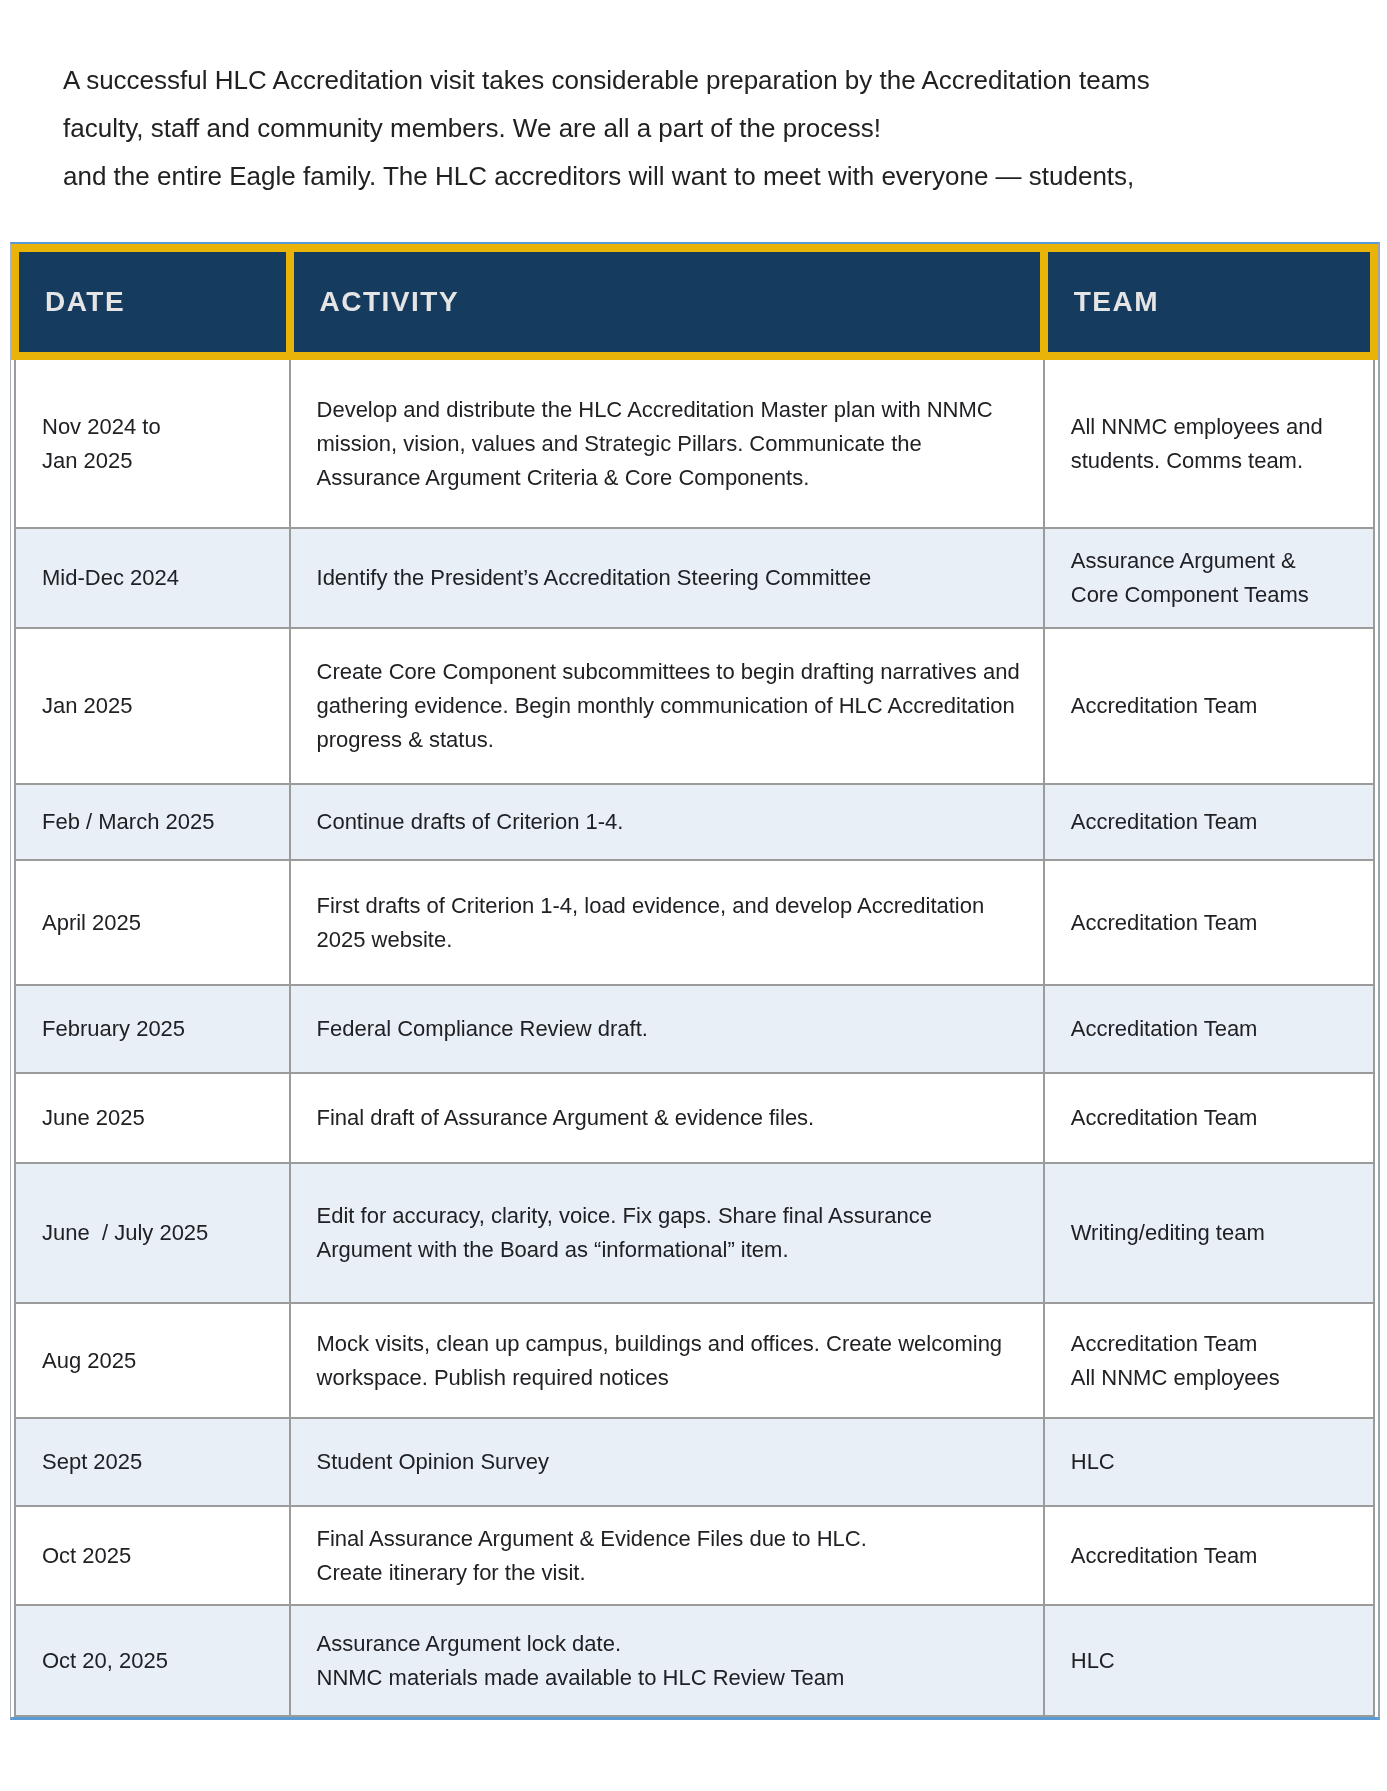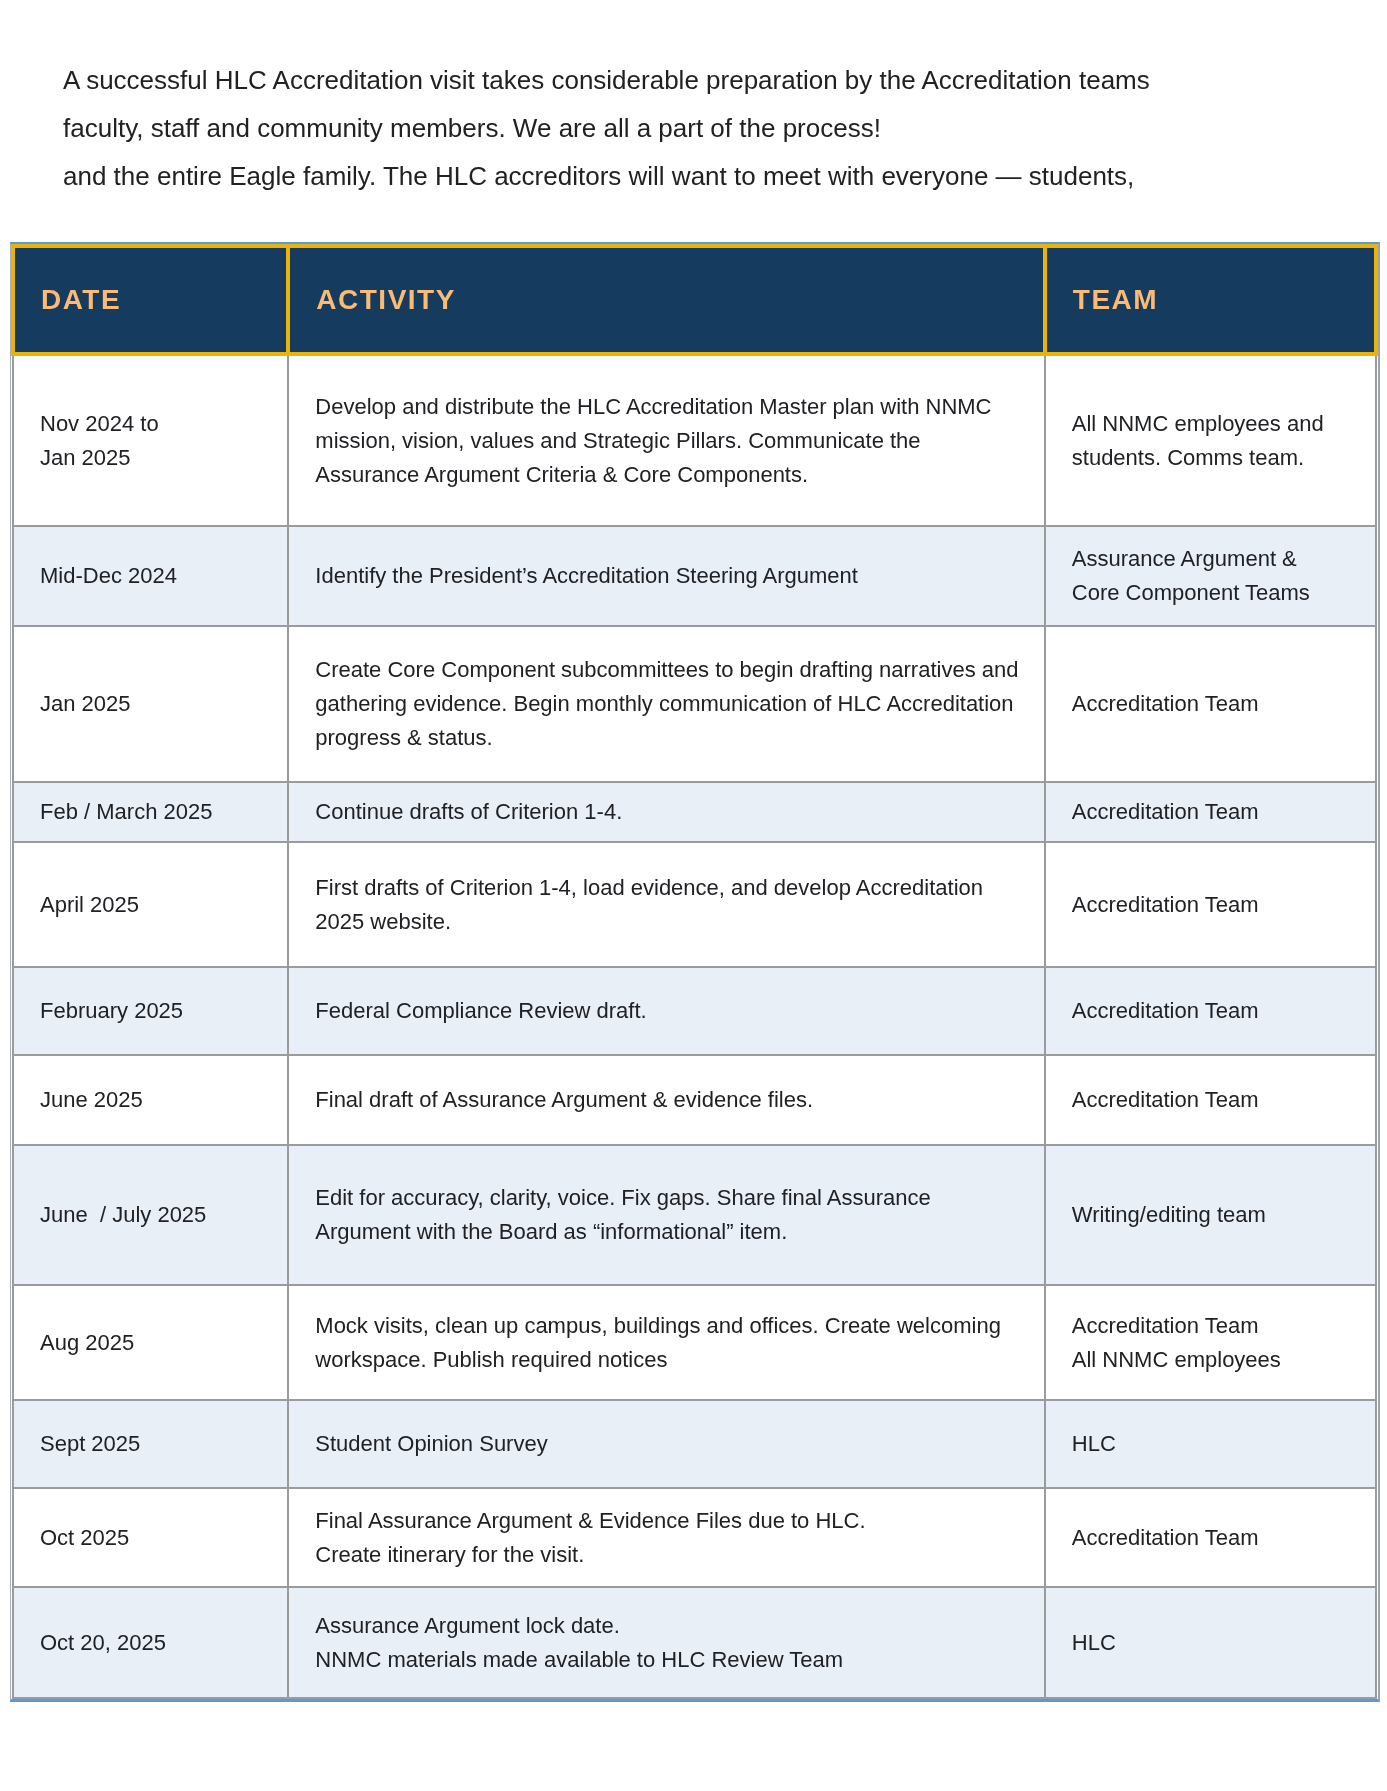--- a/index.html
+++ b/index.html
@@ -32,29 +32,29 @@
   table {
     width: 100%;
     border-collapse: collapse;
     table-layout: fixed;
   }
   col.c-date { width: 20.2%; }
   col.c-activity { width: 55.5%; }
   col.c-team { width: 24.3%; }
   thead th {
     background: #153c5e;
-    color: #fdba74;
+    color: #e5e5e5;
     font-size: 28px;
     font-weight: bold;
     letter-spacing: 1.5px;
     text-align: left;
     vertical-align: middle;
     padding-left: 26px;
     height: 108px;
-    border: 4px solid #eab308;
+    border: 8px solid #eab308;
   }
   tbody td {
     font-size: 22px;
     line-height: 34px;
     color: #202124;
     vertical-align: middle;
     padding: 10px 20px 10px 26px;
     border: 2px solid #9b9b9b;
     white-space: pre-line;
     background: #ffffff;
@@ -88,30 +88,30 @@
       </thead>
       <tbody>
         <tr style="height:172px">
           <td>Nov 2024 to
 Jan 2025</td>
           <td>Develop and distribute the HLC Accreditation Master plan with NNMC mission, vision, values and Strategic Pillars. Communicate the Assurance Argument Criteria &amp; Core Components.</td>
           <td>All NNMC employees and students. Comms team.</td>
         </tr>
         <tr style="height:100px">
           <td>Mid-Dec 2024</td>
-          <td>Identify the President’s Accreditation Steering Argument</td>
+          <td>Identify the President’s Accreditation Steering Committee</td>
           <td>Assurance Argument &amp;
 Core Component Teams</td>
         </tr>
         <tr style="height:156px">
           <td>Jan 2025</td>
           <td>Create Core Component subcommittees to begin drafting narratives and gathering evidence. Begin monthly communication of HLC Accreditation progress &amp; status.</td>
           <td>Accreditation Team</td>
         </tr>
-        <tr style="height:60px">
+        <tr style="height:76px">
           <td>Feb / March 2025</td>
           <td>Continue drafts of Criterion 1-4.</td>
           <td>Accreditation Team</td>
         </tr>
         <tr style="height:125px">
           <td>April 2025</td>
           <td>First drafts of Criterion 1-4, load evidence, and develop Accreditation 2025 website.</td>
           <td>Accreditation Team</td>
         </tr>
         <tr style="height:88px">

